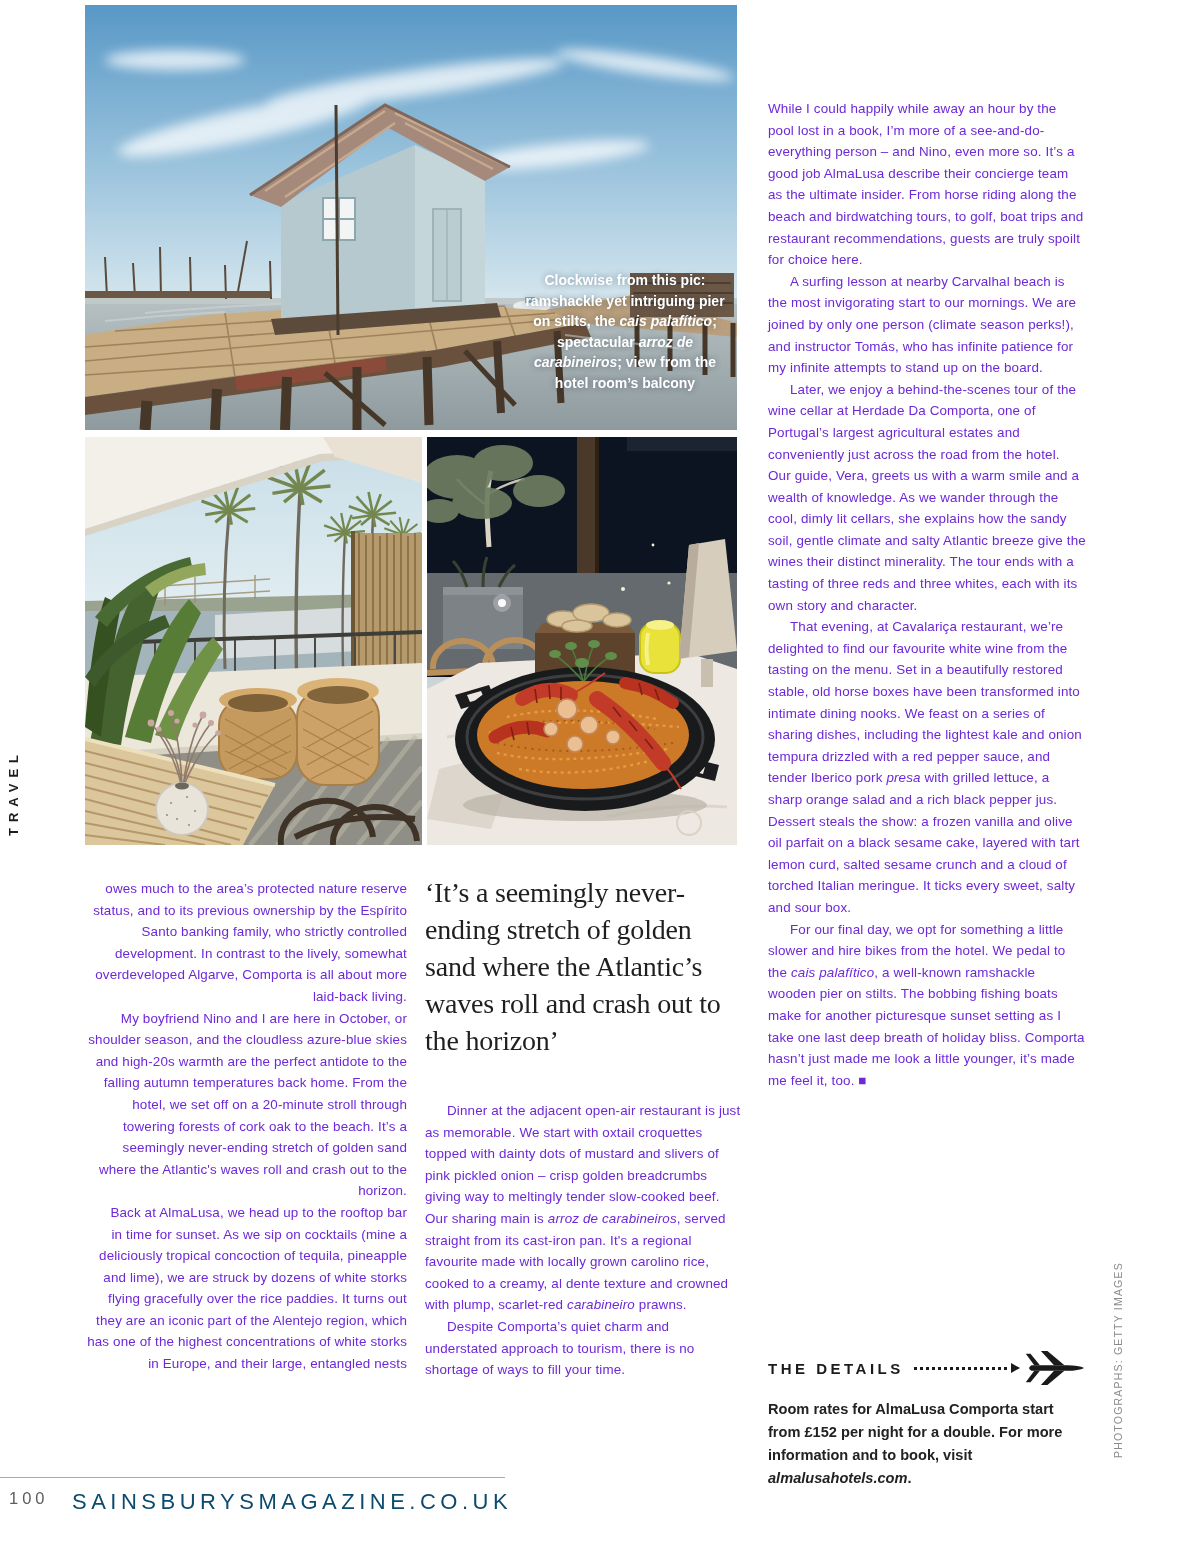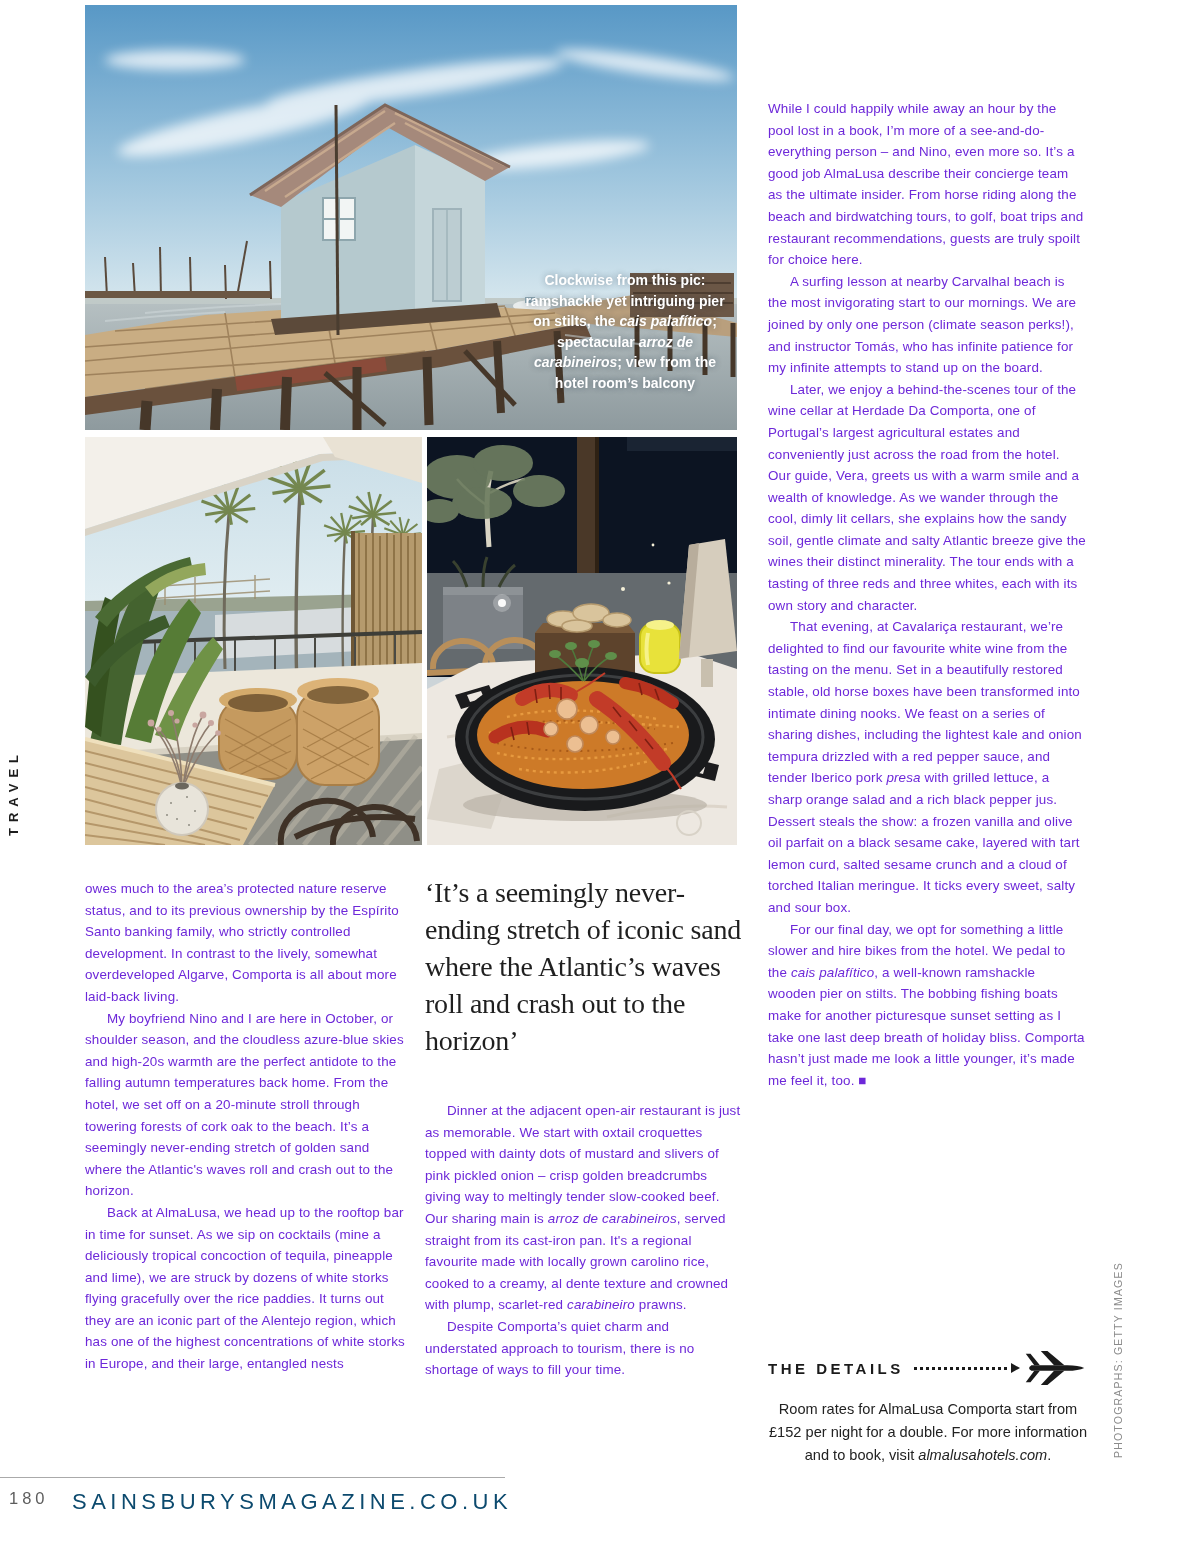--- a/index.html
+++ b/index.html
@@ -11,35 +11,35 @@
         white-space:nowrap;}
   .travel{left:6px;top:712px;height:160px;width:22px;font-size:13px;font-weight:700;
         letter-spacing:6px;color:#1c1c1c;text-align:center;}
   .credit{left:1112px;top:1244px;height:214px;width:20px;font-size:10.5px;
         letter-spacing:1.2px;color:#8b8b8b;}
   .col{position:absolute;color:#6d28d9;font-size:13.4px;line-height:21.6px;
         letter-spacing:0.15px;}
   .col p{margin:0;}
   .col p.ind{text-indent:22px;}
   .it{font-style:italic;}
-  .c1{left:85px;top:878px;width:322px;}
+  .c1{left:85px;top:878px;width:322px;text-align:right;}
   .c2q{left:425px;top:874px;width:318px;font-family:"Liberation Serif", serif;
         font-size:28px;line-height:37px;color:#1f1f1f;letter-spacing:-0.2px;}
   .c2{left:425px;top:1100px;width:318px;}
   .c3{left:768px;top:98px;width:318px;}
   .caption{position:absolute;top:265px;right:12px;width:200px;text-align:center;
         color:#ffffff;font-size:14px;line-height:20.5px;font-weight:700;
         text-shadow:0 0 6px rgba(20,40,60,.45);}
   .details{position:absolute;left:768px;top:1346px;width:320px;color:#1a1a1a;}
   .det-head{display:flex;align-items:center;}
   .det-title{font-size:15px;font-weight:700;letter-spacing:3.5px;white-space:nowrap;}
   .det-dots{flex:1;height:0;border-top:3px dotted #1a1a1a;margin:0 4px 0 10px;}
   .det-arrow{width:0;height:0;border-left:9px solid #1a1a1a;border-top:5px solid transparent;
         border-bottom:5px solid transparent;margin-right:2px;}
-  .det-body{margin-top:8px;font-size:14.6px;line-height:23px;font-weight:400;color:#222;text-align:center;}
+  .det-body{margin-top:8px;font-size:14.6px;line-height:23px;font-weight:700;color:#222;}
   .foot-rule{position:absolute;left:0;top:1477px;width:505px;height:1px;background:#aaaaaa;}
   .foot-num{position:absolute;left:9px;top:1489px;font-size:16.5px;letter-spacing:4px;color:#5d5d5d;}
   .foot-site{position:absolute;left:72px;top:1489px;font-size:22px;letter-spacing:4.5px;color:#0c4a6e;}
 </style>
 </head>
 <body>
 
 <div class="page">
 
   <div class="vert travel">TRAVEL</div>
@@ -403,21 +403,21 @@
       <circle cx="262" cy="386" r="12" fill="none" stroke="#d8d2c7" stroke-width="2"></circle>
     </svg>
   </div>
 
   <div class="col c1">
     <p>owes much to the area’s protected nature reserve status, and to its previous ownership by the Espírito Santo banking family, who strictly controlled development. In contrast to the lively, somewhat overdeveloped Algarve, Comporta is all about more laid-back living.</p>
     <p class="ind">My boyfriend Nino and I are here in October, or shoulder season, and the cloudless azure-blue skies and high-20s warmth are the perfect antidote to the falling autumn temperatures back home. From the hotel, we set off on a 20-minute stroll through towering forests of cork oak to the beach. It’s a seemingly never-ending stretch of golden sand where the Atlantic's waves roll and crash out to the horizon.</p>
     <p class="ind">Back at AlmaLusa, we head up to the rooftop bar in time for sunset. As we sip on cocktails (mine a deliciously tropical concoction of tequila, pineapple and lime), we are struck by dozens of white storks flying gracefully over the rice paddies. It turns out they are an iconic part of the Alentejo region, which has one of the highest concentrations of white storks in Europe, and their large, entangled nests</p>
   </div>
 
-  <div class="c2q" style="position:absolute;">‘It’s a seemingly never-ending stretch of iconic sand where the Atlantic’s waves roll and crash out to the horizon’</div>
+  <div class="c2q" style="position:absolute;">‘It’s a seemingly never-ending stretch of golden sand where the Atlantic’s waves roll and crash out to the horizon’</div>
   <div class="col c2">
     <p class="ind"><span>Dinner at the adjacent open-air restaurant is just as memorable. We start with oxtail croquettes topped with dainty dots of mustard and slivers of pink pickled onion – crisp golden breadcrumbs giving way to meltingly tender slow-cooked beef. Our sharing main is </span><span class="it">arroz de carabineiros</span><span>, served straight from its cast-iron pan. It's a regional favourite made with locally grown carolino rice, cooked to a creamy, al dente texture and crowned with plump, scarlet-red </span><span class="it">carabineiro</span><span> prawns.</span></p>
     <p class="ind">Despite Comporta’s quiet charm and understated approach to tourism, there is no shortage of ways to fill your time.</p>
   </div>
 
   <div class="col c3">
     <p>While I could happily while away an hour by the pool lost in a book, I’m more of a see-and-do-everything person – and Nino, even more so. It’s a good job AlmaLusa describe their concierge team as the ultimate insider. From horse riding along the beach and birdwatching tours, to golf, boat trips and restaurant recommendations, guests are truly spoilt for choice here.</p>
     <p class="ind">A surfing lesson at nearby Carvalhal beach is the most invigorating start to our mornings. We are joined by only one person (climate season perks!), and instructor Tomás, who has infinite patience for my infinite attempts to stand up on the board.</p>
     <p class="ind">Later, we enjoy a behind-the-scenes tour of the wine cellar at Herdade Da Comporta, one of Portugal’s largest agricultural estates and conveniently just across the road from the hotel. Our guide, Vera, greets us with a warm smile and a wealth of knowledge. As we wander through the cool, dimly lit cellars, she explains how the sandy soil, gentle climate and salty Atlantic breeze give the wines their distinct minerality. The tour ends with a tasting of three reds and three whites, each with its own story and character.</p>
     <p class="ind"><span>That evening, at Cavalariça restaurant, we’re delighted to find our favourite white wine from the tasting on the menu. Set in a beautifully restored stable, old horse boxes have been transformed into intimate dining nooks. We feast on a series of sharing dishes, including the lightest kale and onion tempura drizzled with a red pepper sauce, and tender Iberico pork </span><span class="it">presa</span><span> with grilled lettuce, a sharp orange salad and a rich black pepper jus. Dessert steals the show: a frozen vanilla and olive oil parfait on a black sesame cake, layered with tart lemon curd, salted sesame crunch and a cloud of torched Italian meringue. It ticks every sweet, salty and sour box.</span></p>
@@ -438,16 +438,16 @@
           <path d="M13 25 L4 37 L9 37 L19 25 Z"></path>
         </g>
       </svg>
     </div>
     <div class="det-body"><span>Room rates for AlmaLusa Comporta start from £152 per night for a double. For more information and to book, visit </span><span class="it">almalusahotels.com</span><span>.</span></div>
   </div>
 
   <div class="vert credit">PHOTOGRAPHS: GETTY IMAGES</div>
 
   <div class="foot-rule"></div>
-  <span class="foot-num">180</span>
+  <span class="foot-num">100</span>
   <span class="foot-site">SAINSBURYSMAGAZINE.CO.UK</span>
 
 </div>
 
 </body></html>

